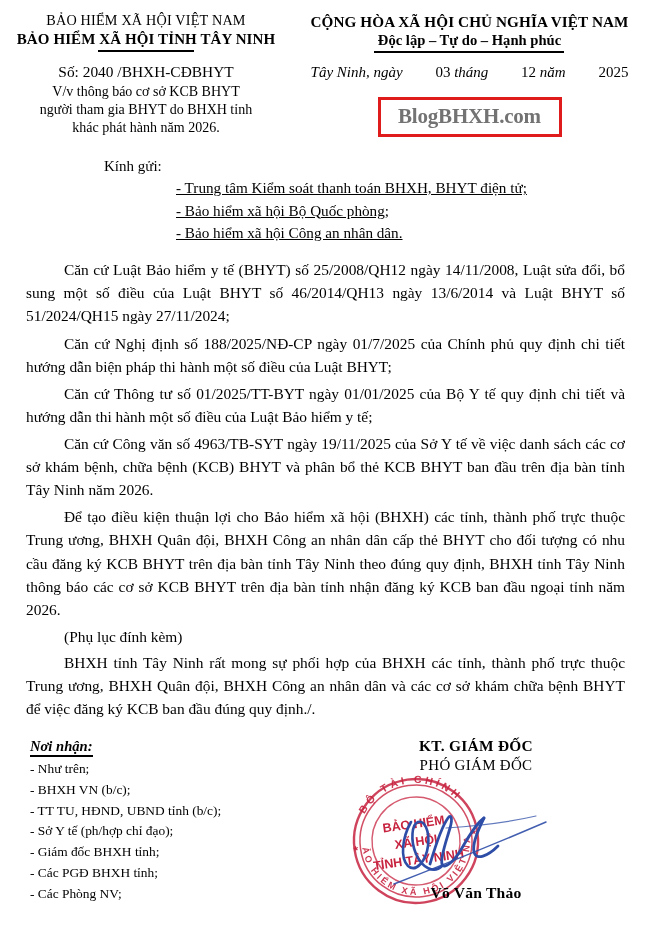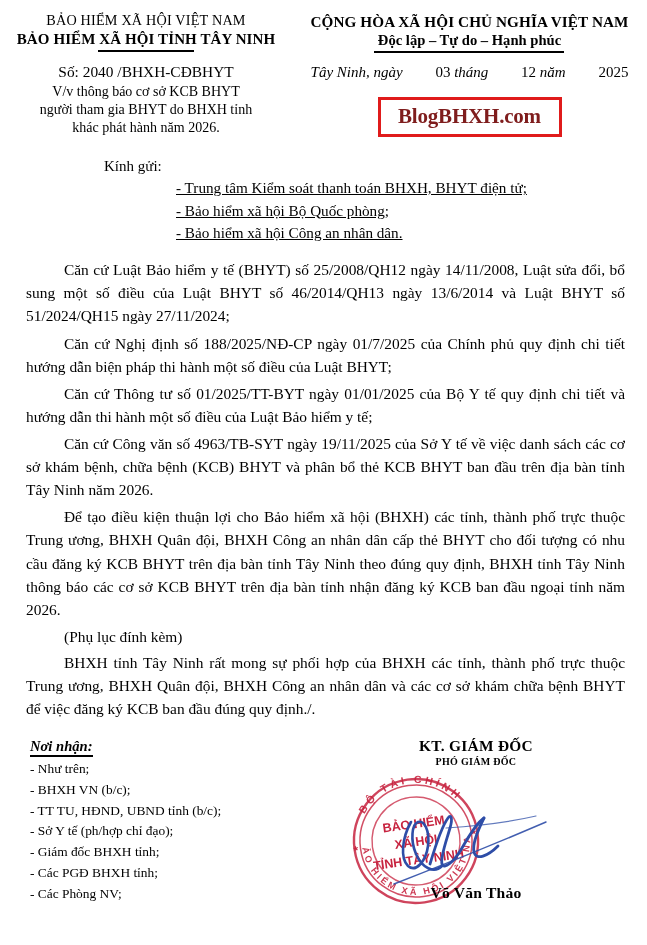--- a/index.html
+++ b/index.html
@@ -99,21 +99,21 @@
 
   .watermark {
     margin: 16px auto 0 auto;
     width: 178px;
     border: 3px solid #e01b1b;
     padding: 4px 0 5px 0;
     text-align: center;
     background: #ffffff;
   }
   .watermark-text {
-    color: #7f1d1d;
+    color: #737373;
     font-weight: bold;
     font-size: 21px;
     letter-spacing: -0.2px;
     font-family: "Liberation Serif", "DejaVu Serif", serif;
   }
 
   
   .kinh-gui-block {
     margin-top: 18px;
     padding-left: 104px;
@@ -182,22 +182,22 @@
     line-height: 1.56;
     white-space: nowrap;
   }
   .sign-title-1 {
     font-weight: bold;
     font-size: 15.4px;
     line-height: 1.26;
     letter-spacing: .3px;
   }
   .sign-title-2 {
-    font-weight: bold;
-    font-size: 10px;
+    font-weight: normal;
+    font-size: 15px;
     line-height: 1.26;
     letter-spacing: .3px;
   }
   .signer-name {
     font-weight: bold;
     font-size: 15.6px;
     position: absolute;
     left: 0;
     right: 0;
     top: 148px;

